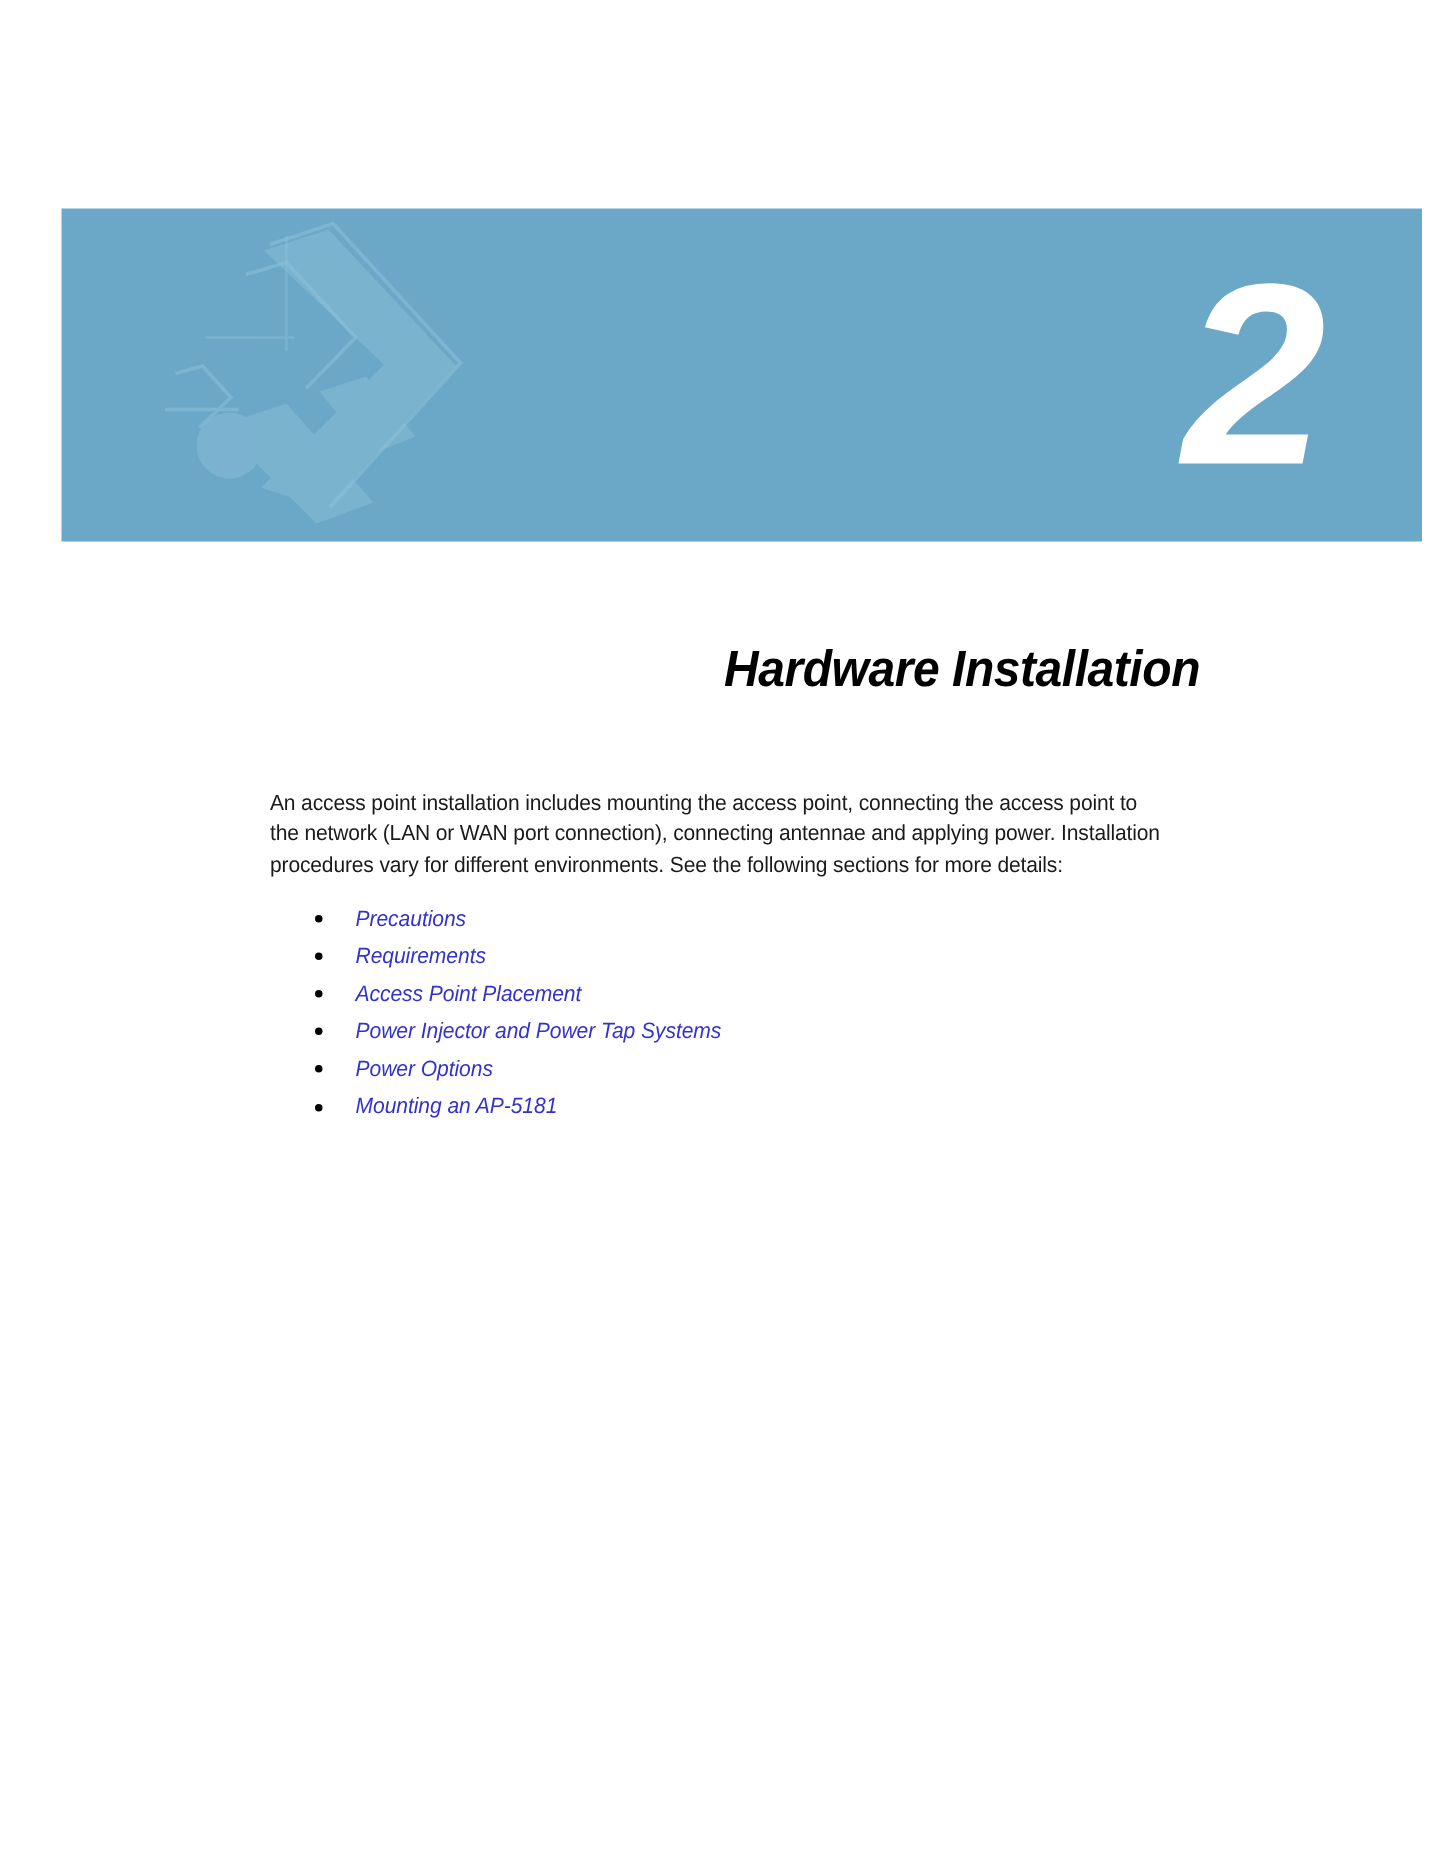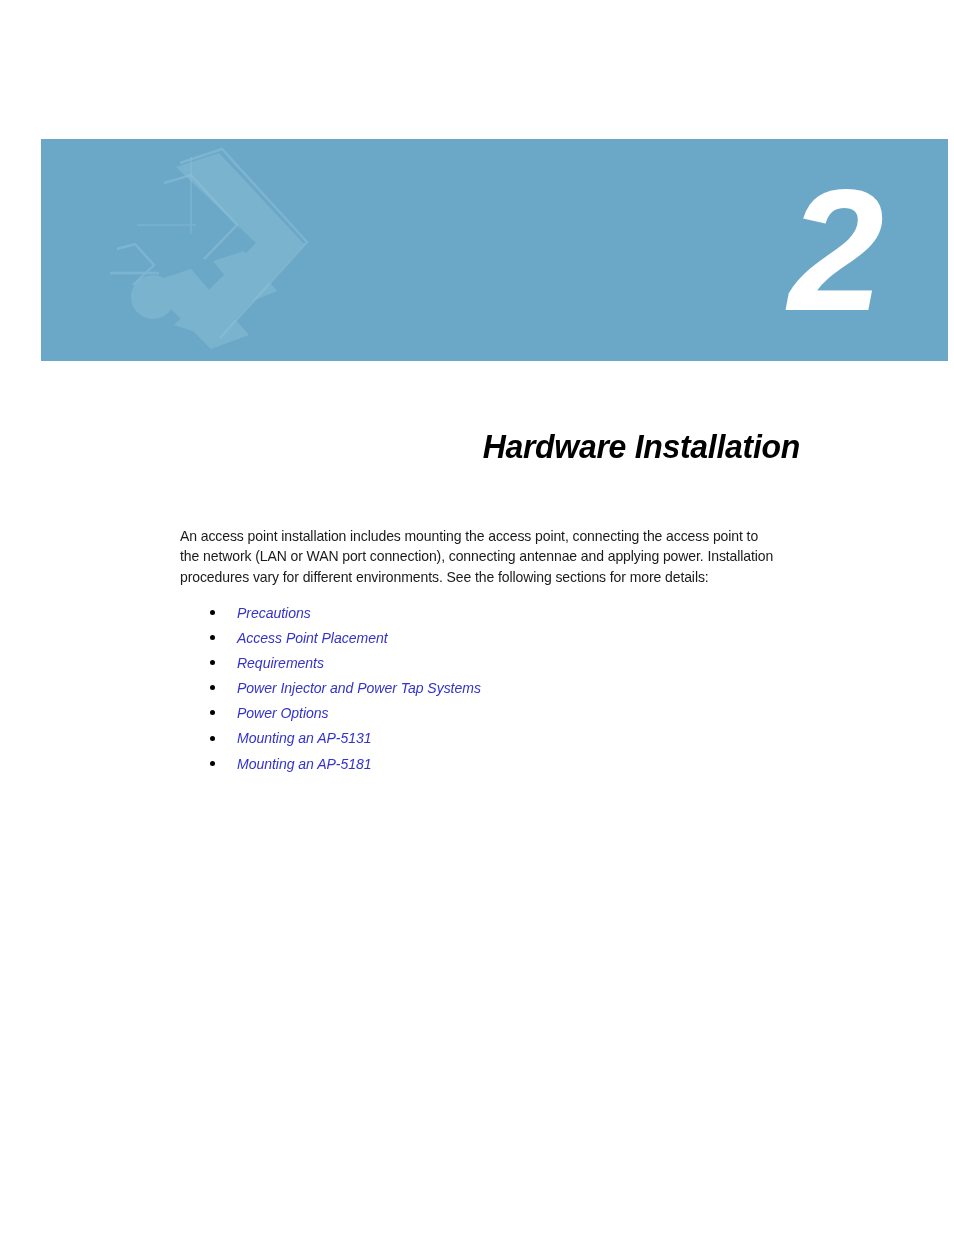--- a/index.html
+++ b/index.html
@@ -170,37 +170,33 @@
 
   <p class="intro-paragraph">An access point installation includes mounting the access point, connecting the access point to the network (LAN or WAN port connection), connecting antennae and applying power. Installation procedures vary for different environments. See the following sections for more details:</p>
 
   <ul class="section-list">
     <li class="section-item">
       <span class="bullet-icon"></span>
       <a class="section-link">Precautions</a>
     </li>
     <li class="section-item">
       <span class="bullet-icon"></span>
+      <a class="section-link">Requirements</a>
+    </li>
+    <li class="section-item">
+      <span class="bullet-icon"></span>
       <a class="section-link">Access Point Placement</a>
     </li>
     <li class="section-item">
       <span class="bullet-icon"></span>
-      <a class="section-link">Requirements</a>
-    </li>
-    <li class="section-item">
-      <span class="bullet-icon"></span>
       <a class="section-link">Power Injector and Power Tap Systems</a>
     </li>
     <li class="section-item">
       <span class="bullet-icon"></span>
       <a class="section-link">Power Options</a>
     </li>
     <li class="section-item">
       <span class="bullet-icon"></span>
-      <a class="section-link">Mounting an AP-5131</a>
-    </li>
-    <li class="section-item">
-      <span class="bullet-icon"></span>
       <a class="section-link">Mounting an AP-5181</a>
     </li>
   </ul>
 
 </div>
 
 </body></html>

